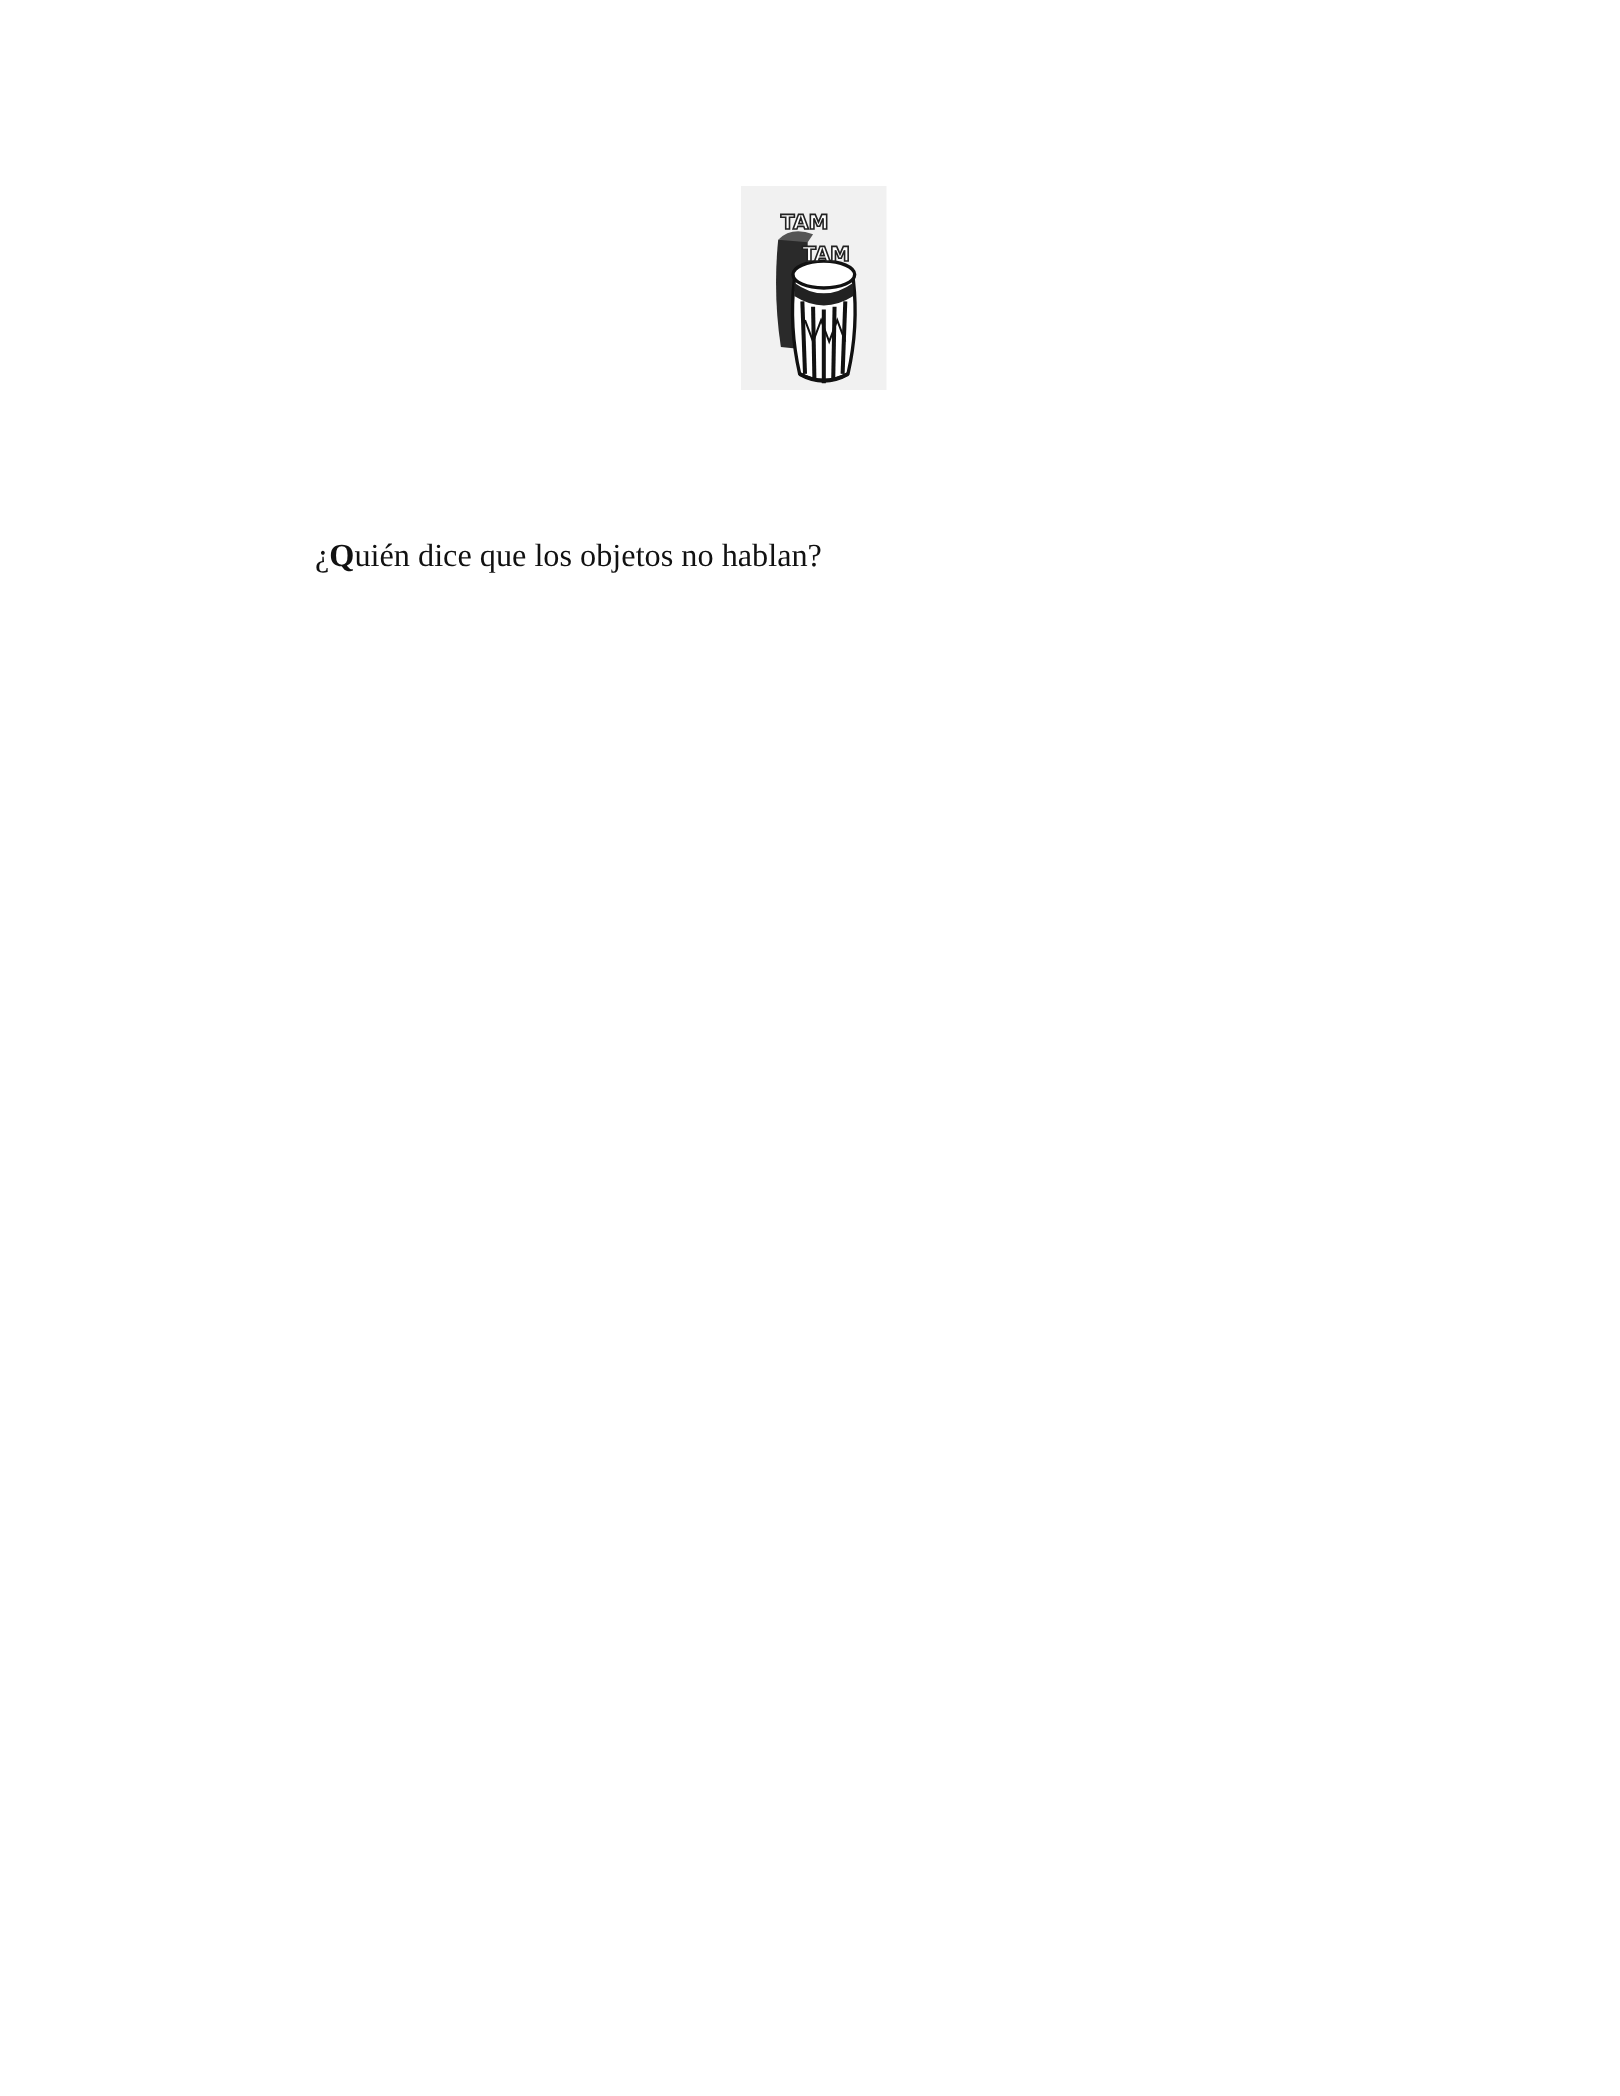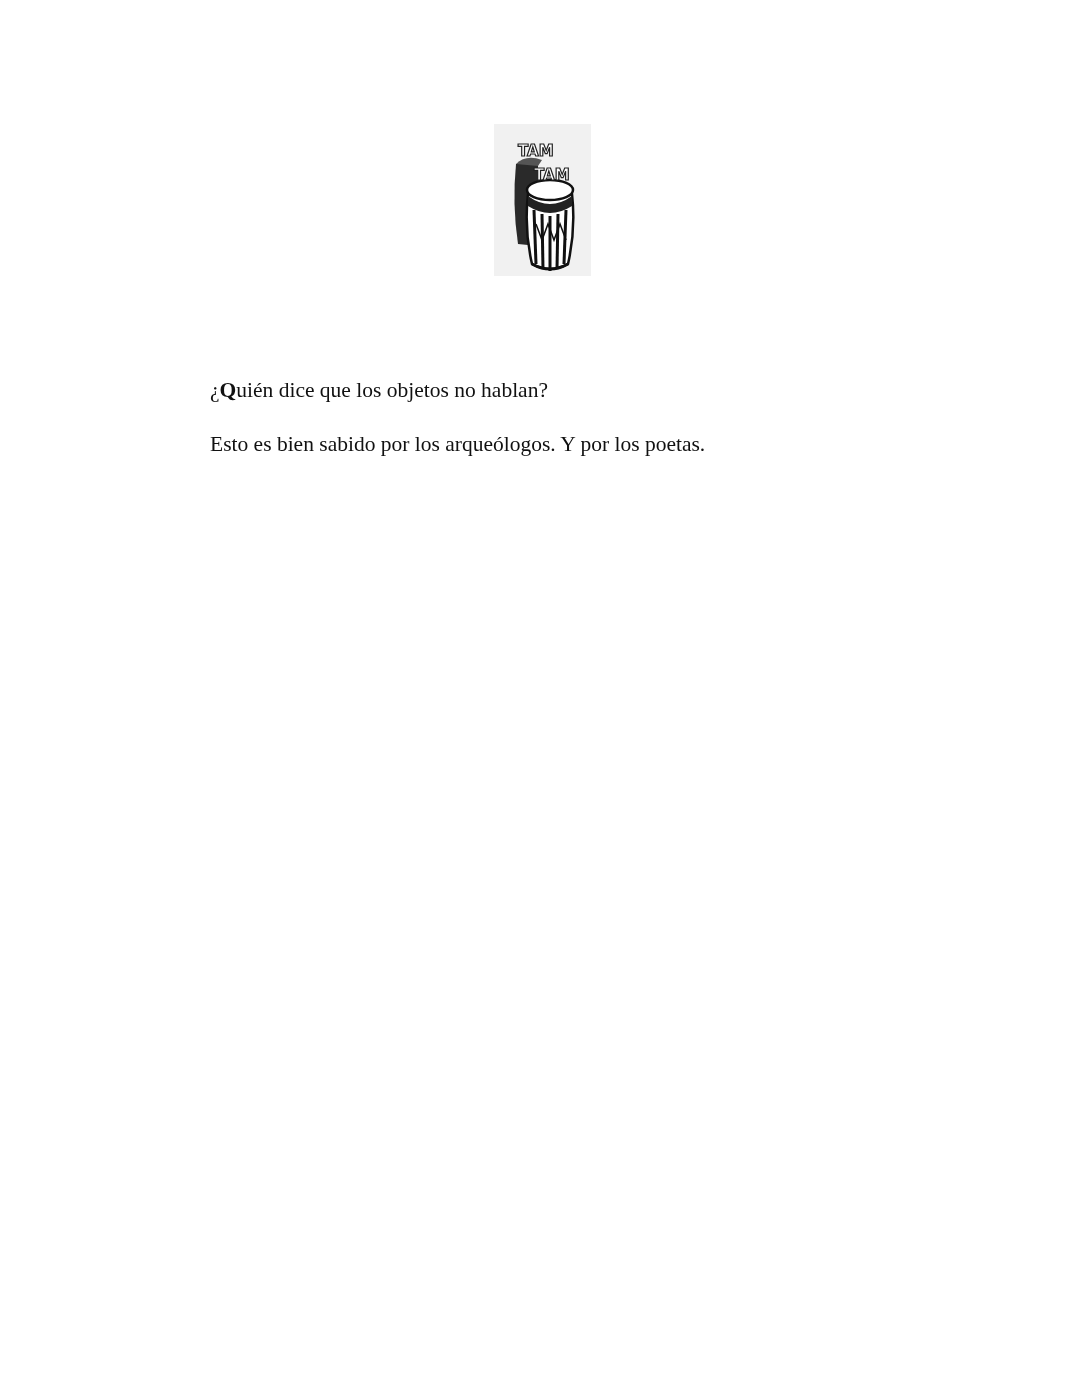--- a/index.html
+++ b/index.html
@@ -13,32 +13,32 @@
       position: relative;
       overflow: hidden;
       font-family: "Liberation Serif", "DejaVu Serif", serif;
       color: #111111;
     }
     .illustration {
       position: absolute;
       left: 494px;
       top: 124px;
       width: 97px;
-      height: 152px;
+      height: 136px;
       background: #f1f1f1;
     }
     .illustration svg {
       width: 100%;
       height: 100%;
       display: block;
     }
     .text-body {
       position: absolute;
       left: 150px;
-      top: 376px;
+      top: 356px;
       width: 780px;
       font-size: 21.5px;
       line-height: 28px;
     }
     .para {
       margin: 0 0 26px 0;
       text-indent: 60px;
       text-align: justify;
     }
     .para.last-line-left {
@@ -73,14 +73,13 @@
 
     <path d="M38 140 Q56 150 74 140" fill="none" stroke="#111" stroke-width="3"></path>
 
     <text x="24" y="32" font-family="DejaVu Sans, sans-serif" font-weight="bold" font-size="15" fill="#fff" stroke="#222" stroke-width="1.2">TAM</text>
     <text x="40" y="56" font-family="DejaVu Sans, sans-serif" font-weight="bold" font-size="15" fill="#fff" stroke="#222" stroke-width="1.2">TAM</text>
   </svg>
 </div>
 
 <div class="text-body">
   <p class="para"><span>¿</span><span class="bold-initial">Q</span><span>uién dice que los objetos no hablan?</span></p>
-  <p class="para last-line-left">Esto es bien sabido por los arqueólogos. Y por los poetas.</p>
 </div>
 
 </body></html>

